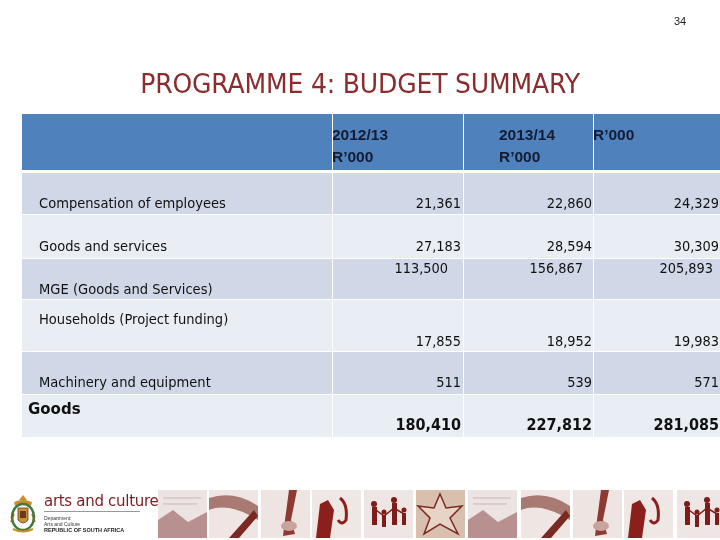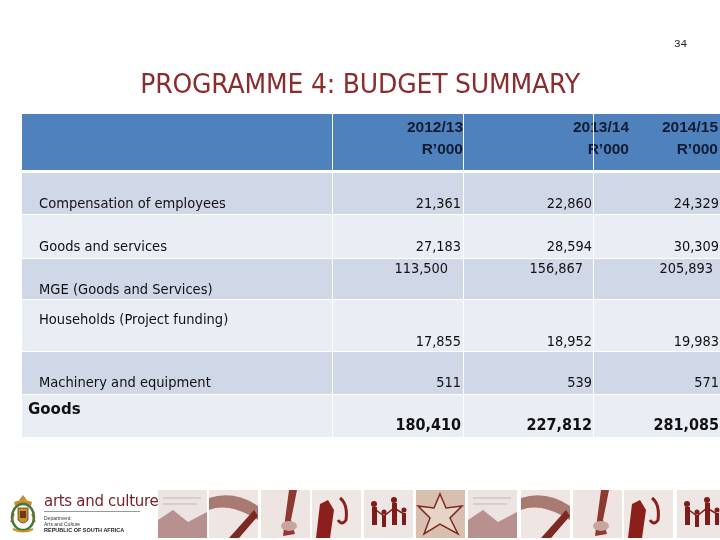--- a/index.html
+++ b/index.html
@@ -10,25 +10,25 @@
     body {
       width: 720px;
       height: 540px;
       position: relative;
       overflow: hidden;
       font-family: "Liberation Sans", sans-serif;
       color: #111;
     }
     .page-number {
       position: absolute;
-      top: 38px;
+      top: 15px;
       left: 674px;
       font-size: 11px;
       color: #222;
-      font-family: Liberation Mono, monospace;
+      font-family: Liberation Sans, sans-serif;
     }
     .slide-title {
       position: absolute;
       top: 68px;
       left: 0;
       width: 720px;
       text-align: center;
       padding-right: 0;
       font-size: 27px;
       letter-spacing: -0.2px;
@@ -75,27 +75,27 @@
       position: absolute;
       left: 0;
       width: 700px;
       height: 1px;
       background: #ffffff;
     }
     .hdr-cell {
       position: absolute;
       top: 0;
       height: 56px;
-      text-align: right;
+      text-align: left;
       font-family: "Liberation Sans", sans-serif;
       font-weight: bold;
       font-size: 15.5px;
       line-height: 22px;
       color: #141c33;
-      padding-top: 2px;
+      padding-top: 10px;
     }
     .label-cell {
       position: absolute;
       left: 17px;
       font-family: "DejaVu Sans", sans-serif;
       font-size: 13.5px;
       color: #111;
       white-space: nowrap;
       transform: scaleX(0.97);
       transform-origin: 0 0;
@@ -194,21 +194,20 @@
   <div class="header-row"></div>
   <div class="hdr-cell" style="left:310px;width:131px;">
     <div>2012/13</div>
     <div>R’000</div>
   </div>
   <div class="hdr-cell" style="left:441px;width:130px;margin-left:36px;">
     <div>2013/14</div>
     <div>R’000</div>
   </div>
   <div class="hdr-cell" style="left:571px;width:125px;">
-    <div>2014/15</div>
     <div>R’000</div>
   </div>
 
   <div class="row dark" style="top:59px;height:41px;"></div>
   <div class="row light" style="top:100px;height:44px;"></div>
   <div class="row dark" style="top:144px;height:41px;"></div>
   <div class="row light" style="top:185px;height:52px;"></div>
   <div class="row dark" style="top:237px;height:43px;"></div>
   <div class="row light" style="top:280px;height:43px;"></div>
 

